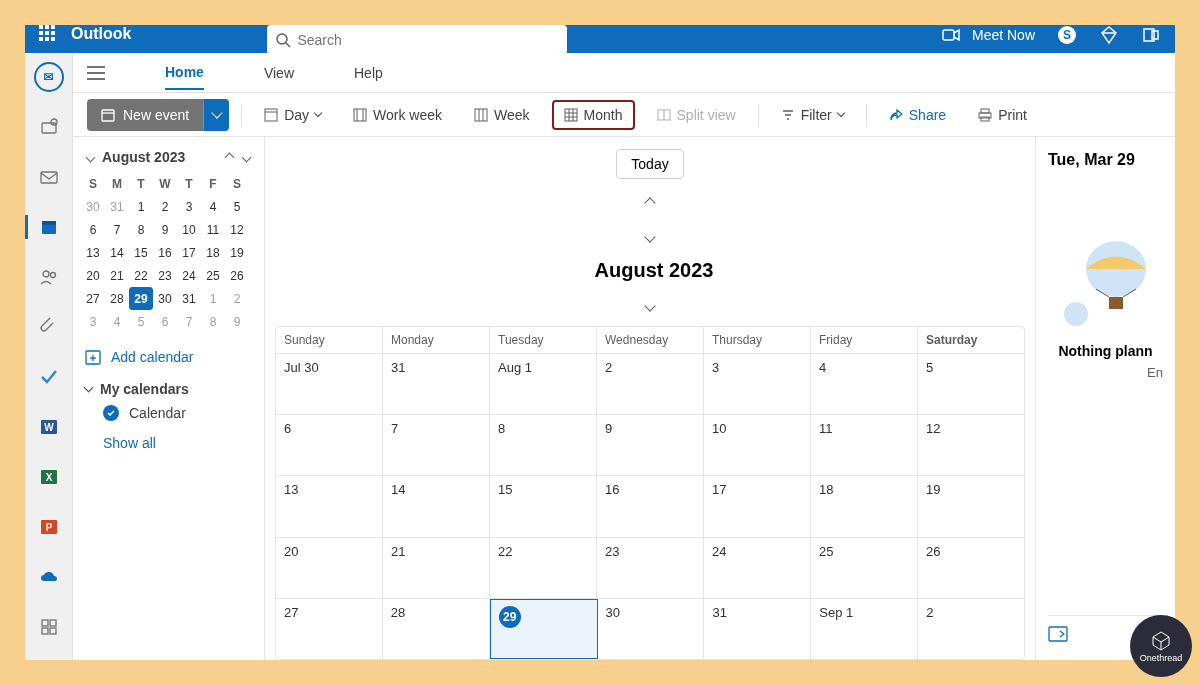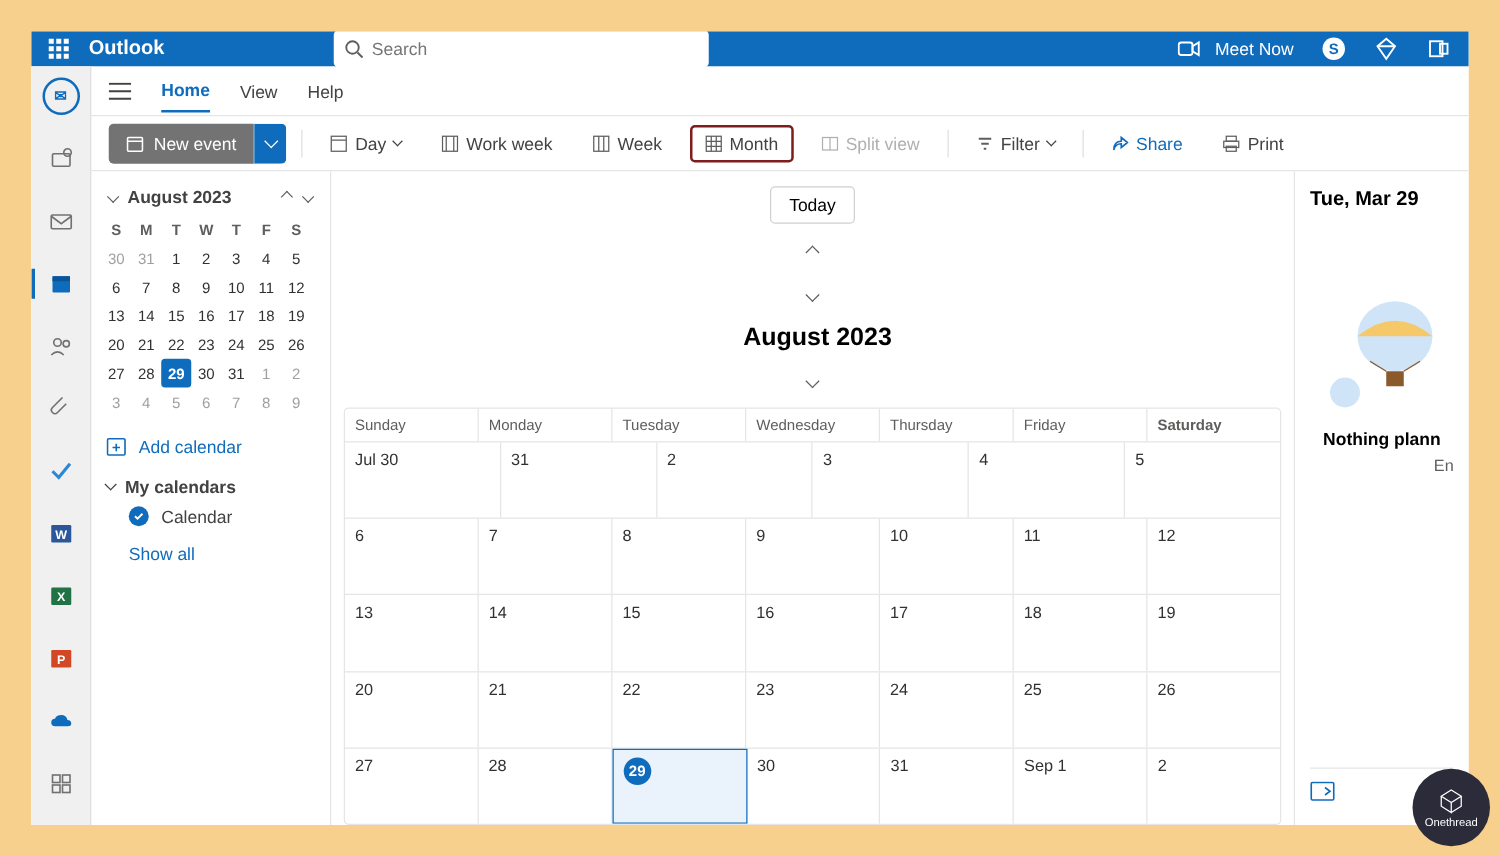--- a/index.html
+++ b/index.html
@@ -1,40 +1,40 @@
 <!DOCTYPE html>
 <html><head>
 <meta charset="utf-8">
 <style>
 * { margin:0; padding:0; box-sizing:border-box; font-family:'Segoe UI',Arial,sans-serif; }
 body { background:#f7d08d; width:1200px; height:685px; overflow:hidden; position:relative; }
 .app { position:absolute; top:25px; left:25px; right:25px; bottom:25px; background:#fff; display:flex; flex-direction:column; overflow:hidden; }
 
-.topbar { background:#0f6cbd; height:28px; display:flex; align-items:center; color:#fff; padding:0 14px; gap:16px; }
+.topbar { background:#0f6cbd; height:28px; display:flex; align-items:flex-start; color:#fff; padding:0 14px; gap:16px; }
 .waffle { display:grid; grid-template-columns:repeat(3,4px); grid-template-rows:repeat(3,4px); gap:2px; cursor:pointer; }
 .waffle span { background:#fff; width:4px; height:4px; }
 .brand { font-weight:600; font-size:16px; }
 .searchwrap { margin-left:120px; }
 .search { width:300px; height:30px; border:none; border-radius:4px; padding:0 10px 0 30px; font-size:14px; background:#fff; }
 .searchbox { position:relative; }
 .searchbox svg { position:absolute; left:8px; top:7px; }
 .topright { margin-left:auto; display:flex; align-items:center; gap:22px; }
 .meetnow { display:flex; align-items:center; gap:12px; font-size:14px; cursor:pointer; }
 .topicon { cursor:pointer; }
 
 .body { flex:1; display:flex; overflow:hidden; }
 .rail { width:48px; background:#f0f0f0; display:flex; flex-direction:column; align-items:center; padding-top:8px; gap:18px; border-right:1px solid #e0e0e0; }
 .rail-item { width:32px; height:32px; display:flex; align-items:center; justify-content:center; cursor:pointer; border-radius:4px; position:relative; }
 .rail-item.active::before { content:''; position:absolute; left:-8px; top:4px; bottom:4px; width:3px; background:#0f6cbd; }
 .circ-icon { width:30px; height:30px; border:2px solid #0f6cbd; border-radius:50%; display:flex; align-items:center; justify-content:center; color:#0f6cbd; font-size:12px; font-weight:bold; }
 
 .main { flex:1; display:flex; flex-direction:column; overflow:hidden; }
 .menubar { height:40px; display:flex; align-items:center; padding:0 14px; gap:24px; border-bottom:1px solid #e5e5e5; }
 .hamburger { cursor:pointer; }
-.menutab { font-size:14px; color:#424242; cursor:pointer; padding:8px 0; }
+.menutab { font-size:14px; color:#424242; cursor:pointer; padding:8px 0;margin-left:36px; }
 .menutab.active { color:#0f6cbd; font-weight:600; border-bottom:2px solid #0f6cbd; }
 
 .toolbar { height:44px; display:flex; align-items:center; padding:0 14px; gap:12px; border-bottom:1px solid #e5e5e5; font-size:14px; }
 .newevent { display:flex; height:32px; }
 .newevent-main { background:#737373; color:#fff; border:none; padding:0 14px; display:flex; align-items:center; gap:8px; border-radius:4px 0 0 4px; cursor:pointer; font-size:14px; }
 .newevent-drop { background:#0f6cbd; color:#fff; border:none; border-left:1px solid rgba(255,255,255,.3); width:26px; border-radius:0 4px 4px 0; cursor:pointer; display:flex; align-items:center; justify-content:center; }
 .tbtn { display:flex; align-items:center; gap:6px; padding:5px 10px; cursor:pointer; color:#424242; border-radius:4px; }
 .tbtn.boxed { border:2px solid #7f1d1d; }
 .tbtn.disabled { color:#b0b0b0; cursor:default; }
 .tbtn.blue { color:#0f6cbd; }
@@ -409,20 +409,21 @@
                 <div class="dayhead">Tuesday</div>
                 <div class="dayhead">Wednesday</div>
                 <div class="dayhead">Thursday</div>
                 <div class="dayhead">Friday</div>
                 <div class="dayhead">Saturday</div>
               </div>
             <div class="weeks" id="weeks">
                 <div class="week">
                   <div class="daycell"><span class="daynum">Jul 30</span></div>
                   <div class="daycell"><span class="daynum">31</span></div>
+                  <div class="daycell"><span class="daynum">Aug 1</span></div>
                   <div class="daycell"><span class="daynum">2</span></div>
                   <div class="daycell"><span class="daynum">3</span></div>
                   <div class="daycell"><span class="daynum">4</span></div>
                   <div class="daycell"><span class="daynum">5</span></div>
                 </div>
                 <div class="week">
                   <div class="daycell"><span class="daynum">6</span></div>
                   <div class="daycell"><span class="daynum">7</span></div>
                   <div class="daycell"><span class="daynum">8</span></div>
                   <div class="daycell"><span class="daynum">9</span></div>

